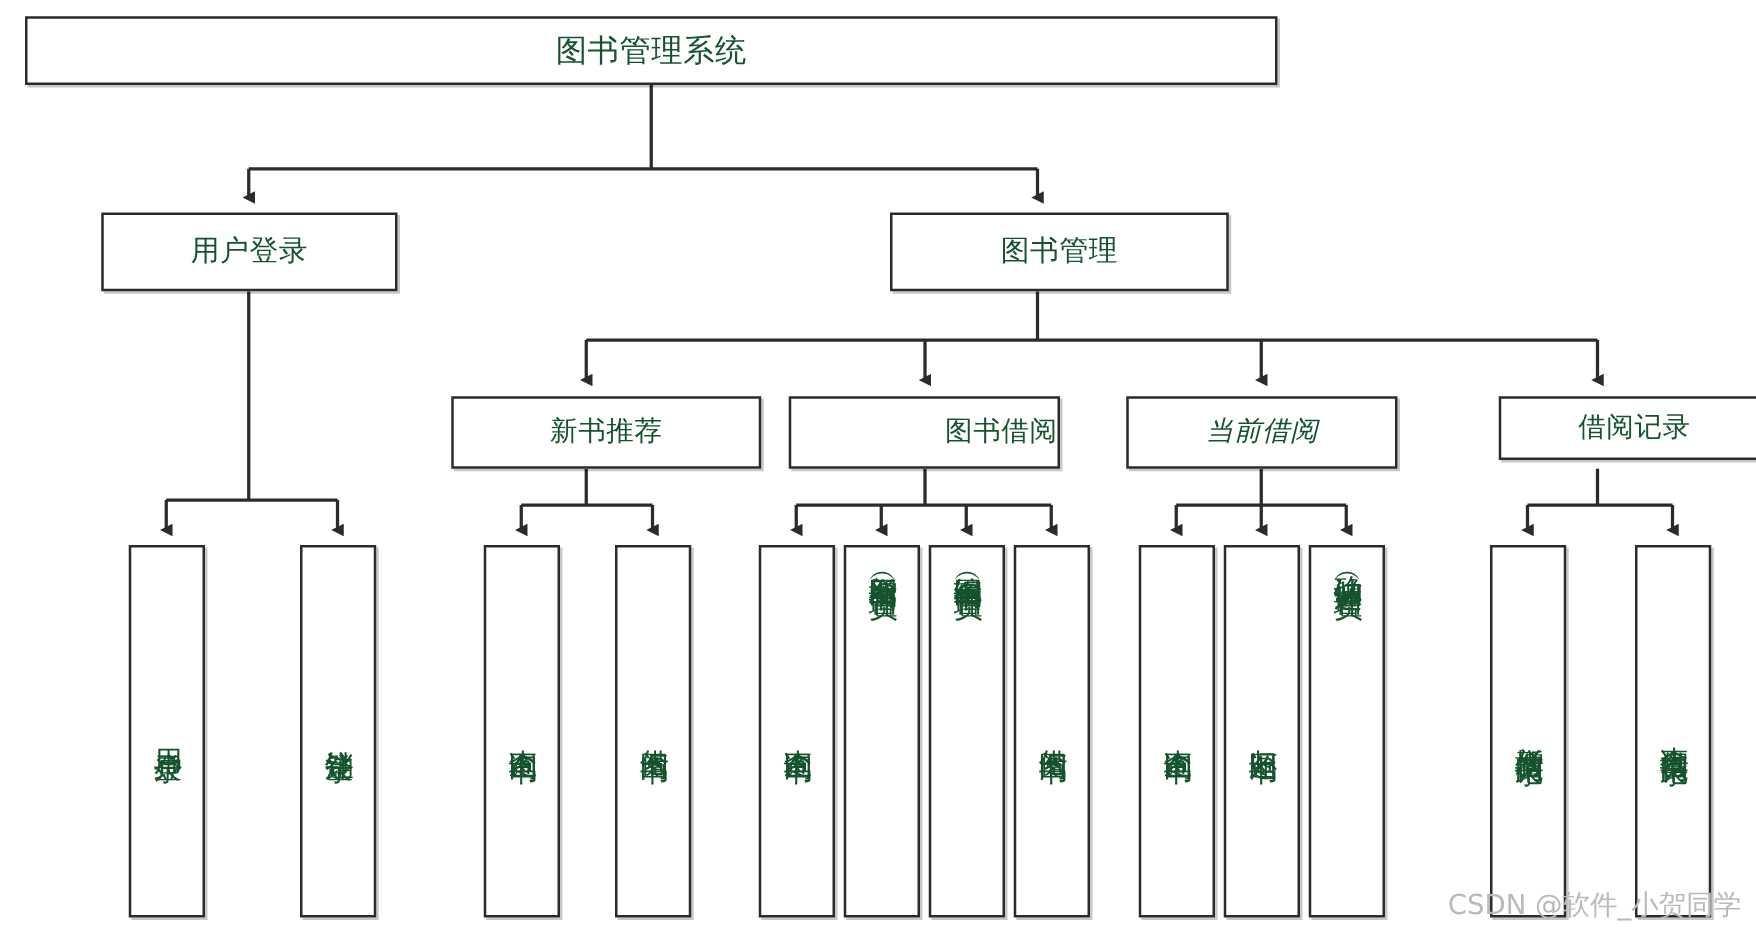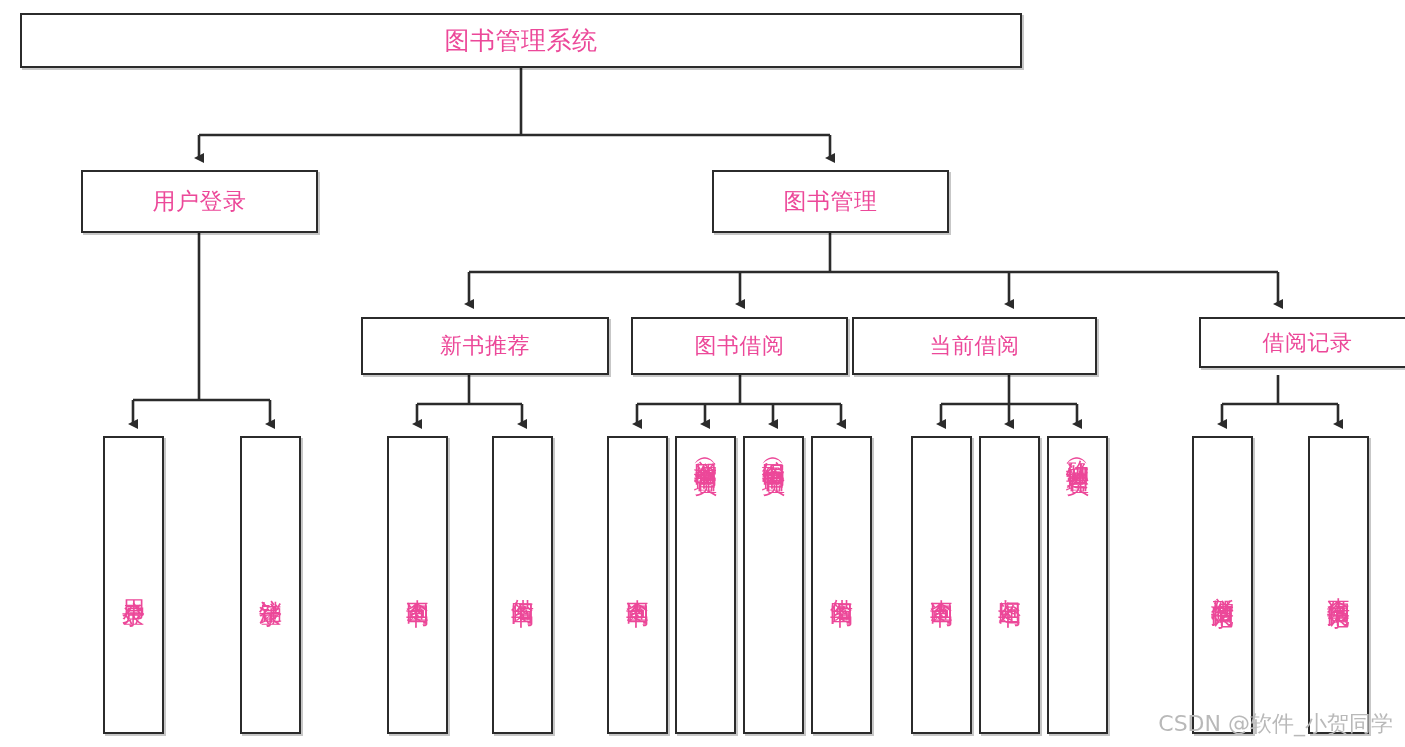--- a/index.html
+++ b/index.html
@@ -27,21 +27,21 @@
     position: absolute;
     box-sizing: border-box;
     background: #ffffff;
     border: 2px solid #2b2b2b;
     display: flex;
     align-items: center;
     justify-content: center;
     box-shadow: 2px 2px 0 rgba(0,0,0,0.22);
   }
   .node .label {
-    color: #ec4899;
+    color: #14532d;
     text-align: center;
     line-height: 1.18;
     letter-spacing: 0.5px;
   }
   .node.root .label { font-size: 25px; }
   .node.level2 .label { font-size: 23px; }
   .node.level3 .label { font-size: 22px; }
   .node.leaf {
     align-items: flex-start;
     justify-content: center;
@@ -125,31 +125,31 @@
     </g>
   </svg>
 
   <div class="node root" style="left:20px; top:13px; width:1002px; height:55px;">
     <span class="label">图书管理系统</span>
   </div>
 
   <div class="node level2" style="left:81px; top:170px; width:237px; height:63px;">
     <span class="label">用户登录</span>
   </div>
-  <div class="node level2" style="left:712px; top:170px; width:237px; height:63px;">
+  <div class="node level2" style="left:712px; top:170px; width:271px; height:63px;">
     <span class="label">图书管理</span>
   </div>
 
   <div class="node level3" style="left:361px; top:317px; width:248px; height:58px;">
     <span class="label">新书推荐</span>
   </div>
-  <div class="node level3" style="left:631px; top:317px; width:217px; height:58px;">
+  <div class="node level3" style="left:631px; top:317px; width:217px; height:58px;justify-content:flex-end;">
     <span class="label">图书借阅</span>
   </div>
-  <div class="node level3" style="left:852px; top:317px; width:245px; height:58px;">
+  <div class="node level3" style="left:901px; top:317px; width:217px; height:58px;font-style:italic;">
     <span class="label">当前借阅</span>
   </div>
   <div class="node level3" style="left:1170px; top:317px; width:217px; height:51px;margin-left:29px;">
     <span class="label">借阅记录</span>
   </div>
 
   <div class="node leaf center" style="left:103px; top:436px; width:61px; height:298px;">
     <span class="label">用户登录</span>
   </div>
   <div class="node leaf center" style="left:240px; top:436px; width:61px; height:298px;">

